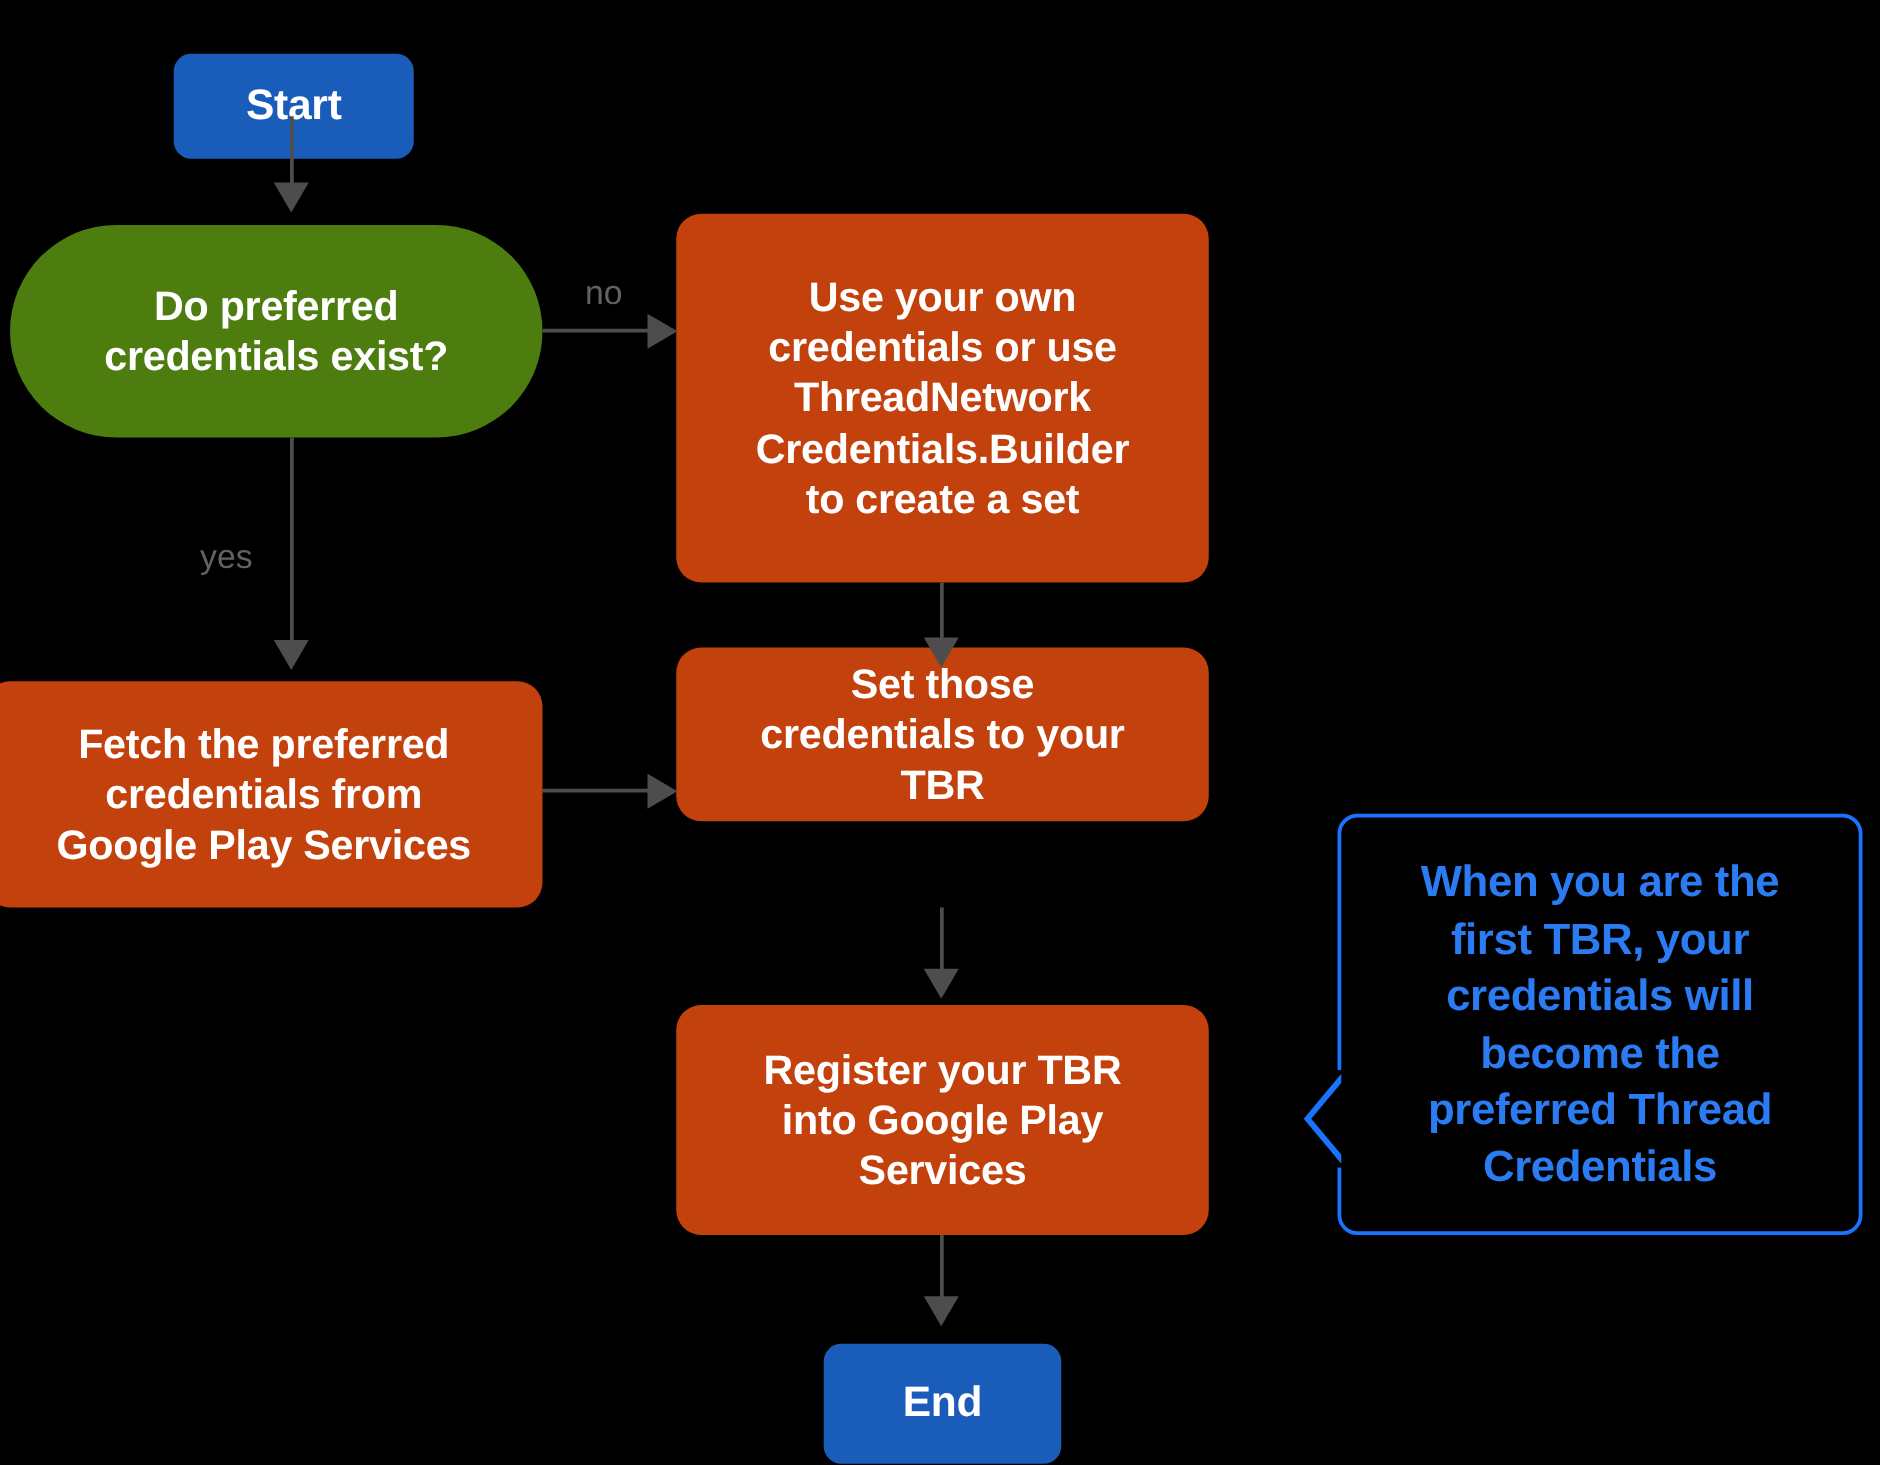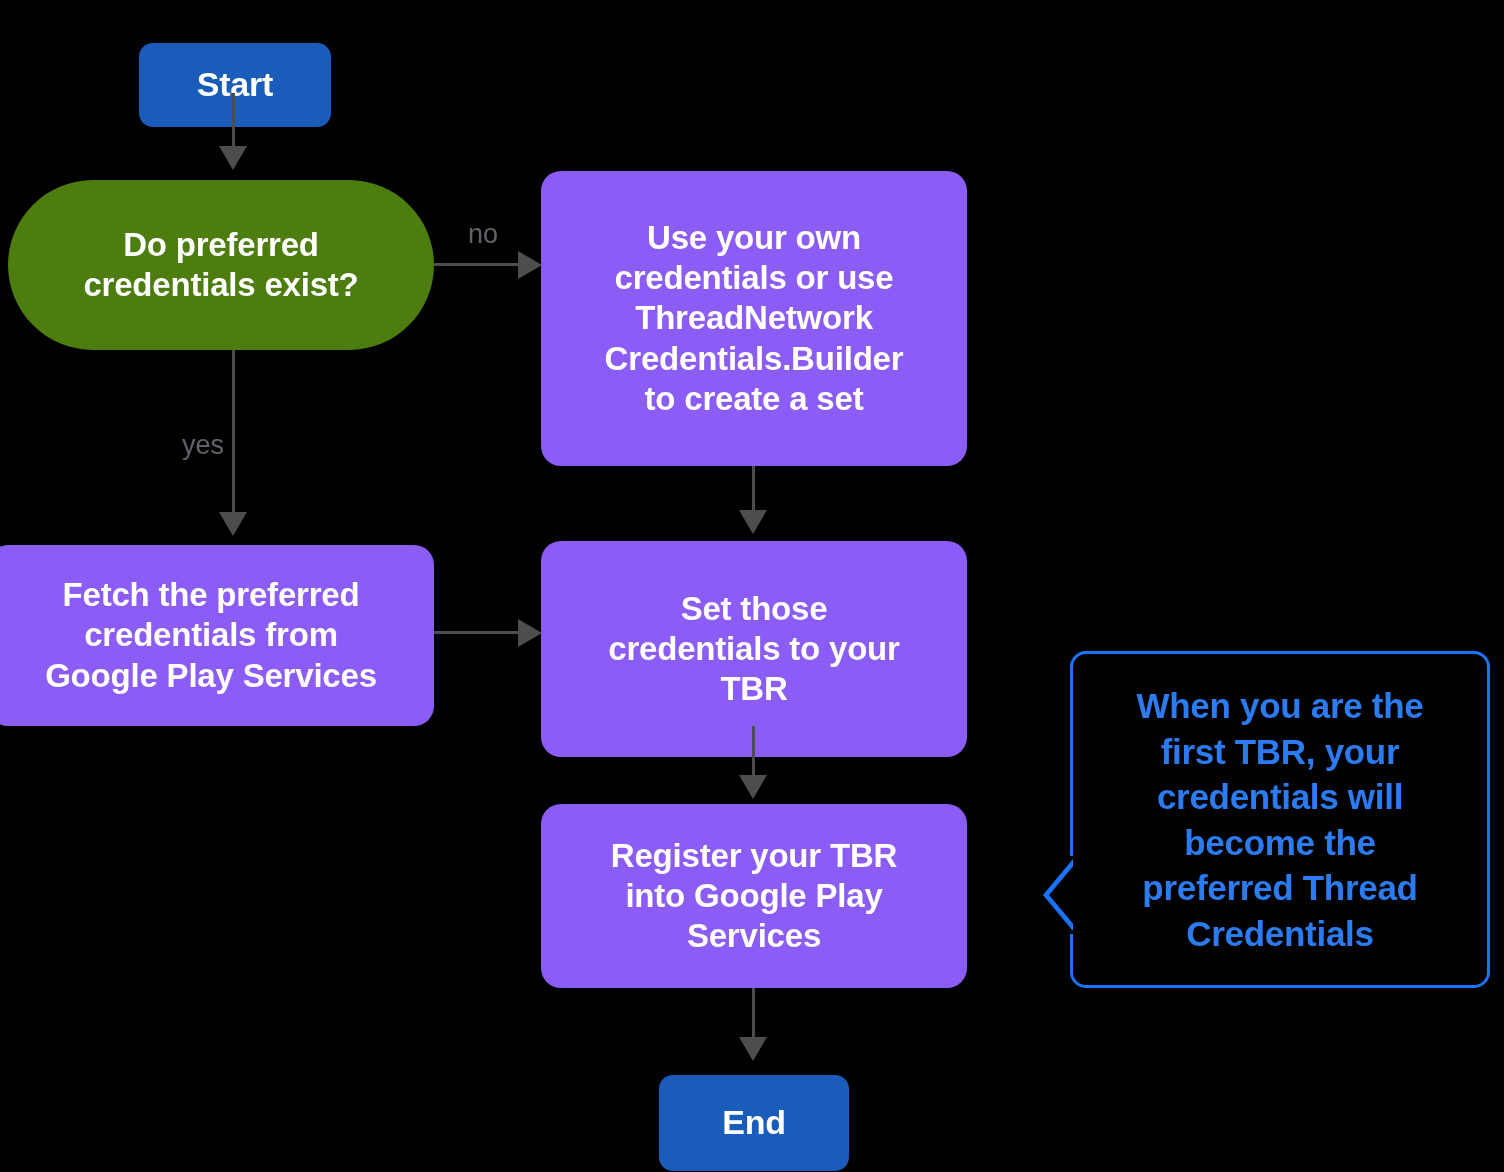--- a/index.html
+++ b/index.html
@@ -30,21 +30,21 @@
     white-space: pre-line;
     padding: 4px 14px;
     letter-spacing: -0.2px;
   }
   .node.terminal {
     background: #1a5cba;
     border-radius: 14px;
     font-size: 34px;
   }
   .node.process {
-    background: #8b5cf6;
+    background: #c2410c;
     border-radius: 20px;
     font-size: 33px;
   }
   .node.decision {
     background: #4d7c0f;
     border-radius: 999px;
     font-size: 33px;
   }
 
   
@@ -141,40 +141,40 @@
   <div class="node process" style="left:541px; top:171px; width:426px; height:295px;">Use your own
 credentials or use
 ThreadNetwork
 Credentials.Builder
 to create a set</div>
 
   <div class="node process" style="left:-12px; top:545px; width:446px; height:181px;">Fetch the preferred
 credentials from
 Google Play Services</div>
 
-  <div class="node process" style="left:541px; top:541px; width:426px; height:216px;">Set those
+  <div class="node process" style="left:541px; top:518px; width:426px; height:139px;">Set those
 credentials to your
 TBR</div>
 
   <div class="node process" style="left:541px; top:804px; width:426px; height:184px;">Register your TBR
 into Google Play
 Services</div>
 
   <div class="node terminal" style="left:659px; top:1075px; width:190px; height:96px;">End</div>
 
   <div class="conn v" style="left:232px; top:93px; height:55px;"></div>
   <div class="arrowhead down" style="left:219px; top:146px;"></div>
 
   <div class="conn h" style="left:434px; top:263px; width:90px;"></div>
   <div class="arrowhead right" style="left:518px; top:251px;"></div>
   <div class="edge-label" style="left:468px; top:210px;margin-top:11px;">no</div>
 
   <div class="conn v" style="left:232px; top:350px; height:166px;"></div>
   <div class="arrowhead down" style="left:219px; top:512px;"></div>
-  <div class="edge-label" style="left:182px; top:432px;">yes</div>
+  <div class="edge-label" style="left:160px; top:432px;">yes</div>
 
   <div class="conn v" style="left:752px; top:466px; height:47px;"></div>
   <div class="arrowhead down" style="left:739px; top:510px;"></div>
 
   <div class="conn h" style="left:434px; top:631px; width:90px;"></div>
   <div class="arrowhead right" style="left:518px; top:619px;"></div>
 
   <div class="conn v" style="left:752px; top:726px; height:52px;"></div>
   <div class="arrowhead down" style="left:739px; top:775px;"></div>
 

